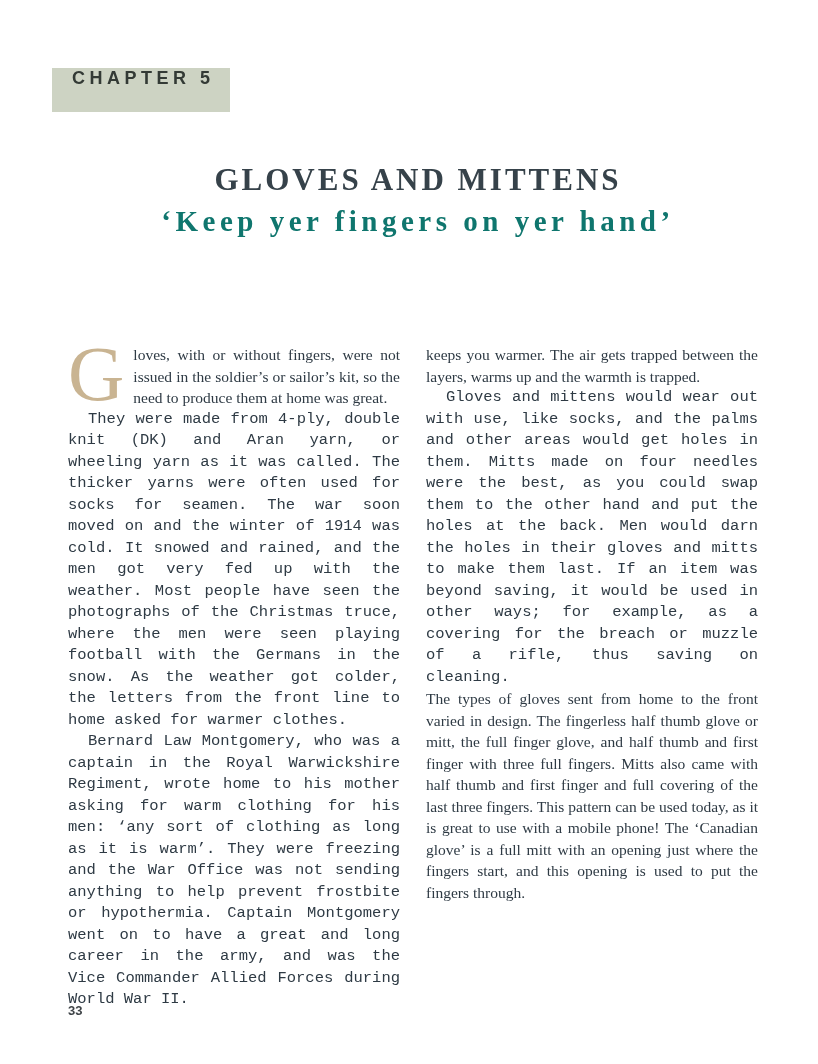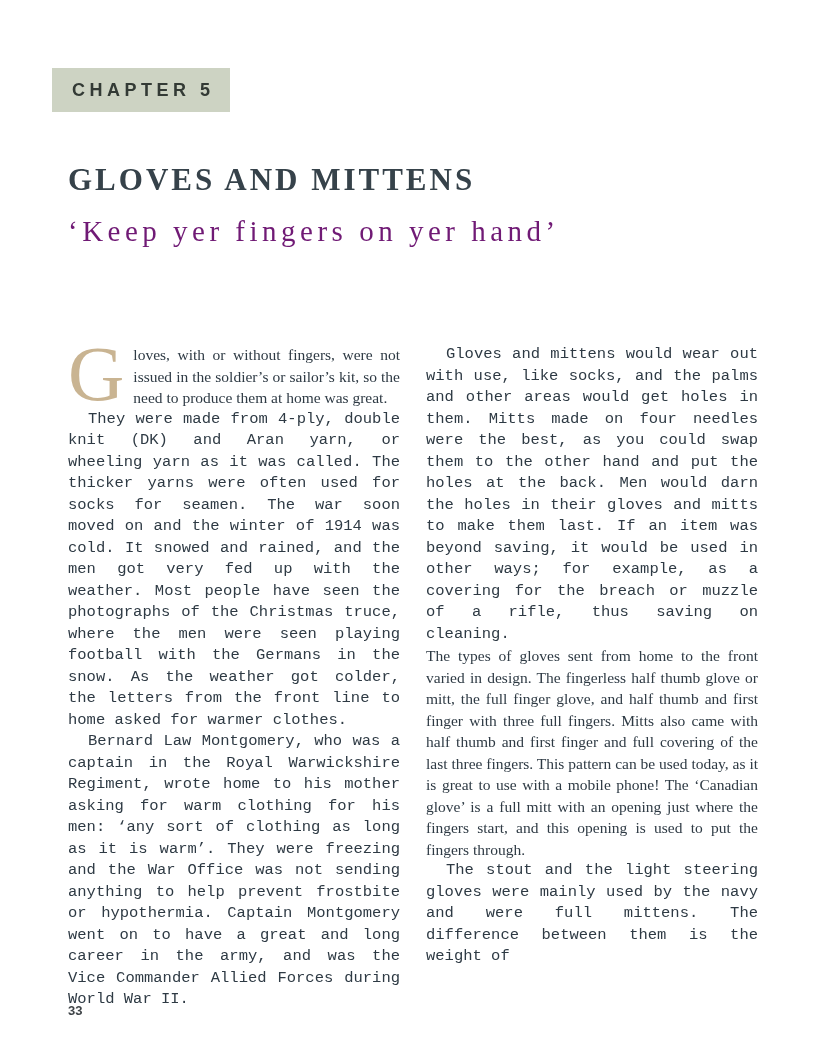--- a/index.html
+++ b/index.html
@@ -13,50 +13,50 @@
   }
 
   .chapter-box {
     position: absolute;
     left: 52px;
     top: 68px;
     width: 178px;
     height: 44px;
     background: #cdd3c3;
     display: flex;
-    align-items: center;
     padding-left: 20px;
   }
   .chapter-box span {
     font-family: "Liberation Sans", sans-serif;
     font-weight: bold;
     font-size: 18px;
     letter-spacing: 4.5px;
     color: #333a35;
   }
 
   .titles {
     position: absolute;
     left: 68px;
     top: 163px;
     width: 700px;
+    text-align: center;
   }
   .titles h1 {
     font-size: 31px;
     font-weight: bold;
     letter-spacing: 3px;
     color: #36424a;
     line-height: 1.1;
   }
   .titles h2 {
     font-size: 29px;
-    font-weight: normal;
+    font-weight: bold;
     letter-spacing: 4.5px;
-    color: #701a75;
-    margin-top: 19px;
+    color: #0f766e;
+    margin-top: 9px;
     line-height: 1.1;
   }
 
   .columns {
     position: absolute;
     left: 68px;
     top: 344px;
     width: 690px;
     display: flex;
     gap: 26px;
@@ -116,22 +116,22 @@
 
   <div class="columns">
 
     <div class="col">
       <p><span class="drop-cap">G</span><span>loves, with or without fingers, were not issued in the soldier’s or sailor’s kit, so the need to produce them at home was great.</span></p>
       <p class="indent">They were made from 4-ply, double knit (DK) and Aran yarn, or wheeling yarn as it was called. The thicker yarns were often used for socks for seamen. The war soon moved on and the winter of 1914 was cold. It snowed and rained, and the men got very fed up with the weather. Most people have seen the photographs of the Christmas truce, where the men were seen playing football with the Germans in the snow. As the weather got colder, the letters from the front line to home asked for warmer clothes.</p>
       <p class="indent">Bernard Law Montgomery, who was a captain in the Royal Warwickshire Regiment, wrote home to his mother asking for warm clothing for his men: ‘any sort of clothing as long as it is warm’. They were freezing and the War Office was not sending anything to help prevent frostbite or hypothermia. Captain Montgomery went on to have a great and long career in the army, and was the Vice Commander Allied Forces during World War II.</p>
     </div>
 
     <div class="col">
+      <p>keeps you warmer. The air gets trapped between the layers, warms up and the warmth is trapped.</p>
       <p class="indent">Gloves and mittens would wear out with use, like socks, and the palms and other areas would get holes in them. Mitts made on four needles were the best, as you could swap them to the other hand and put the holes at the back. Men would darn the holes in their gloves and mitts to make them last. If an item was beyond saving, it would be used in other ways; for example, as a covering for the breach or muzzle of a rifle, thus saving on cleaning.</p>
       <p>The types of gloves sent from home to the front varied in design. The fingerless half thumb glove or mitt, the full finger glove, and half thumb and first finger with three full fingers. Mitts also came with half thumb and first finger and full covering of the last three fingers. This pattern can be used today, as it is great to use with a mobile phone! The ‘Canadian glove’ is a full mitt with an opening just where the fingers start, and this opening is used to put the fingers through.</p>
-      <p class="indent">The stout and the light steering gloves were mainly used by the navy and were full mittens. The difference between them is the weight of</p>
     </div>
 
   </div>
 
   <div class="page-number">33</div>
 
 </div>
 
 </body></html>

